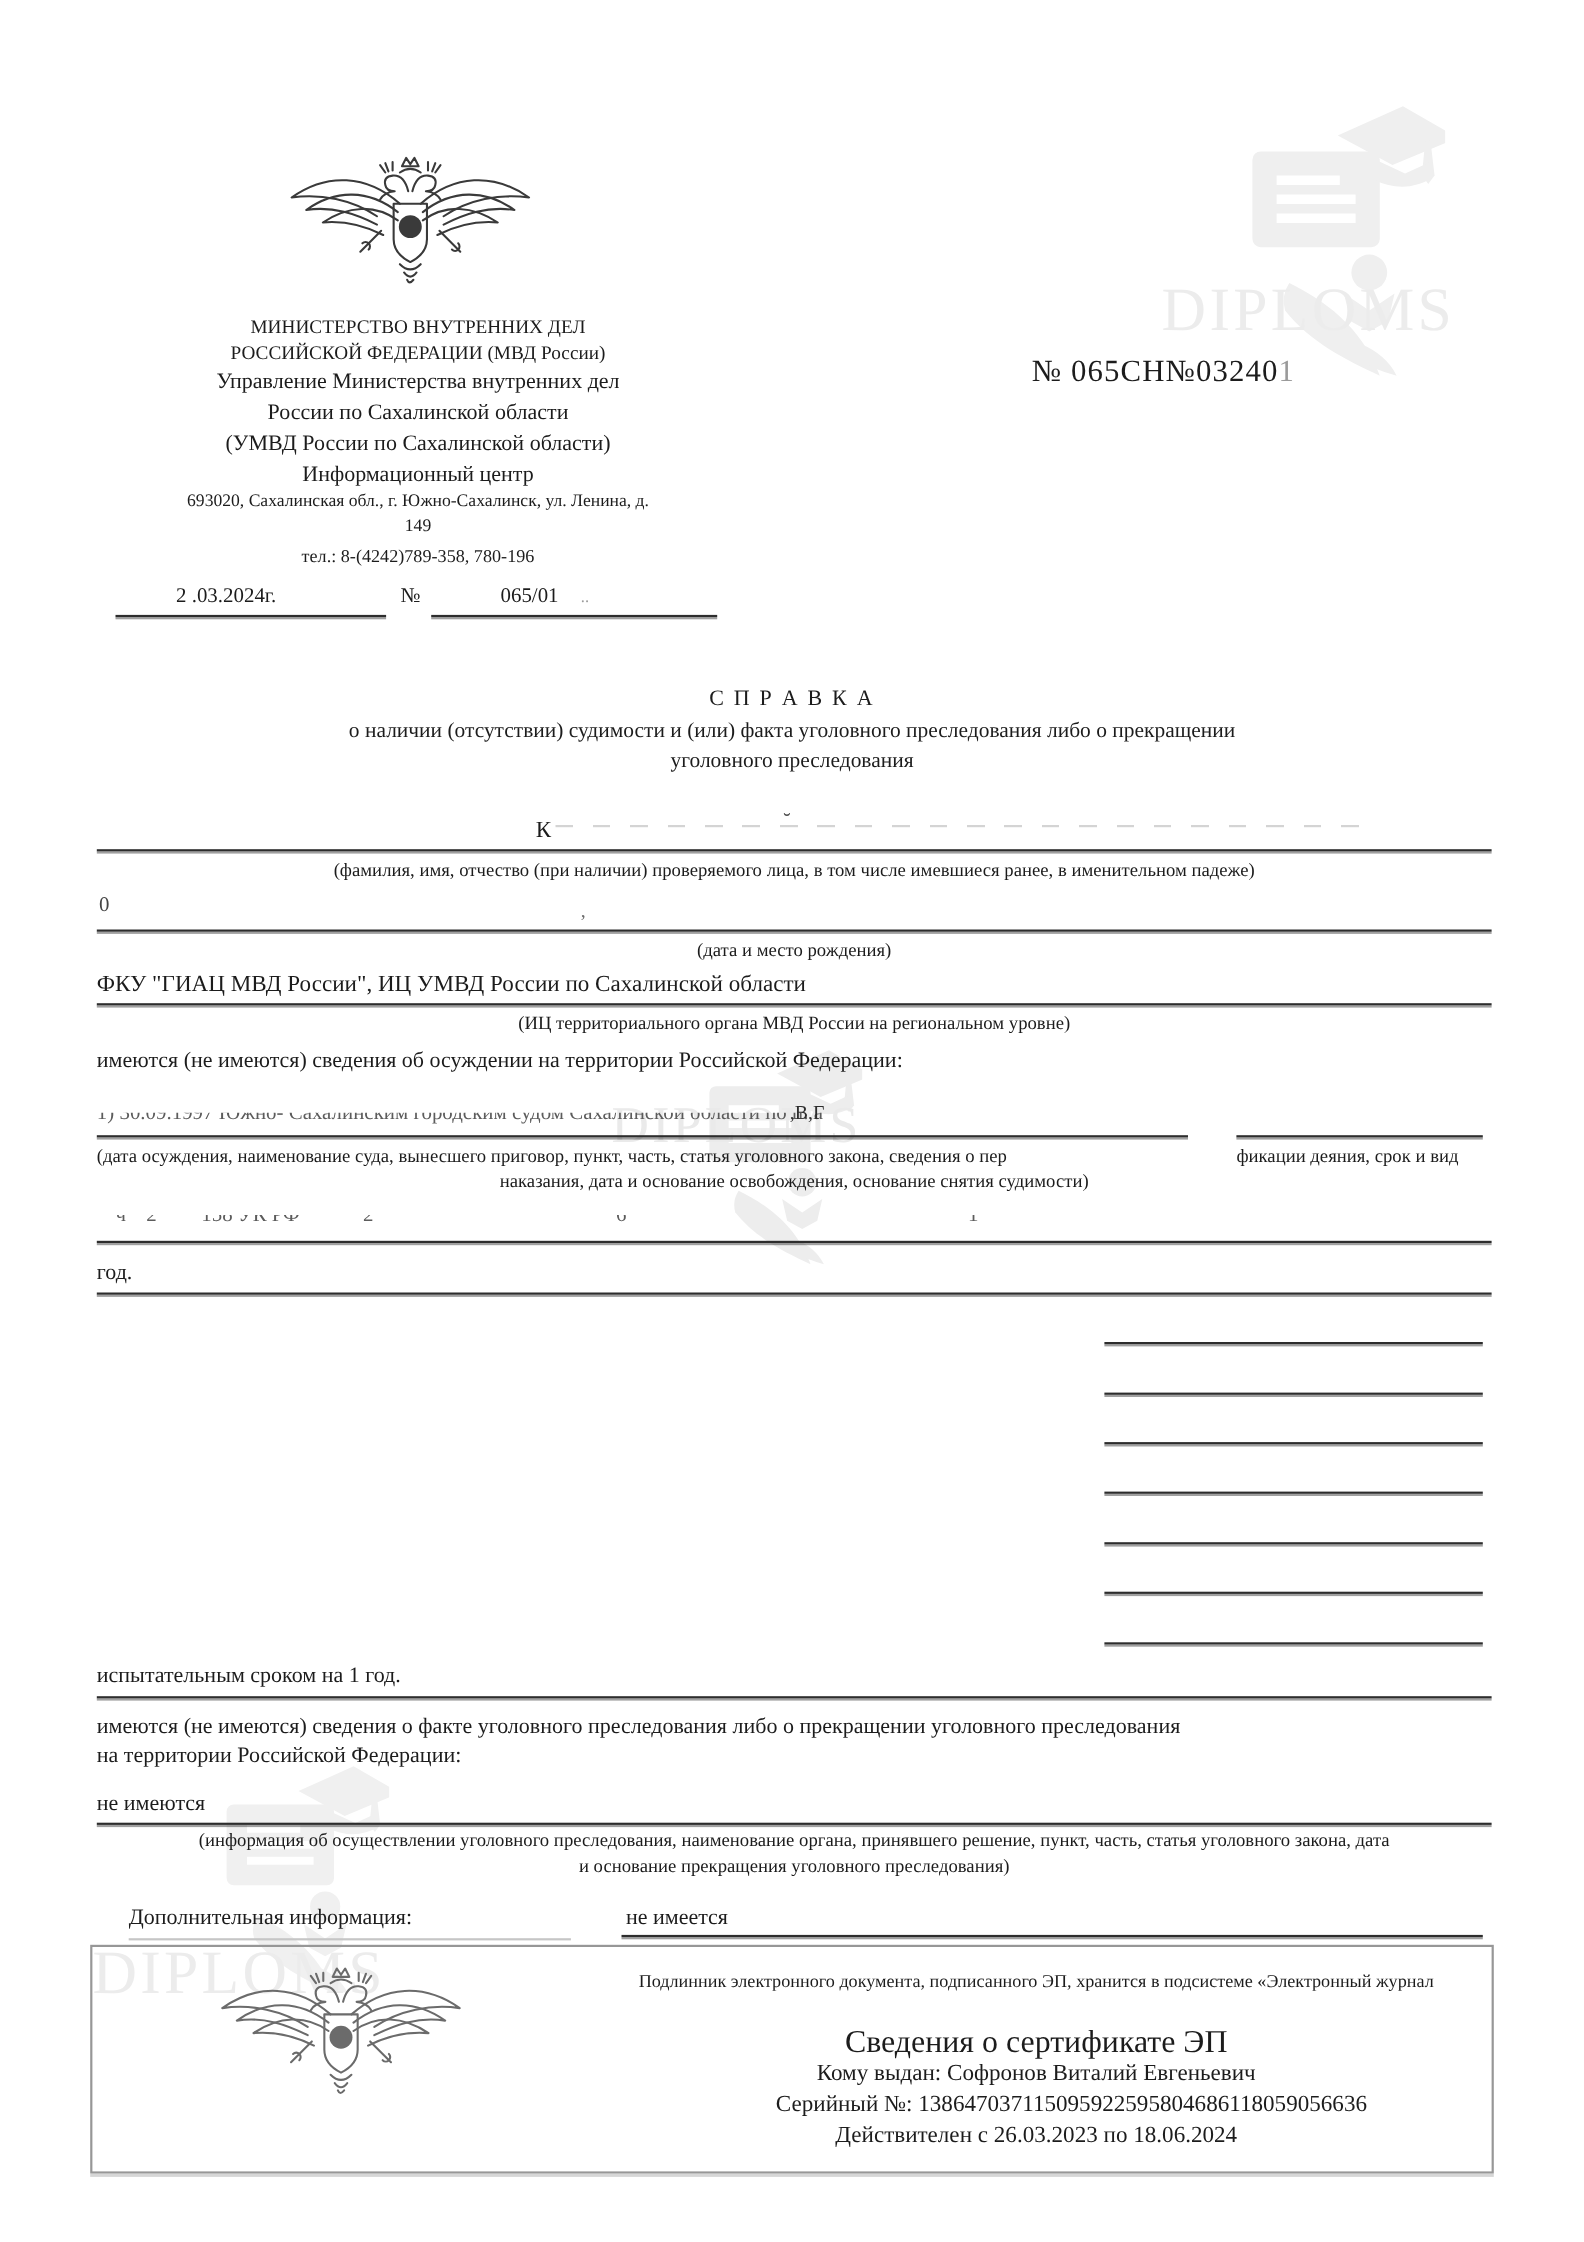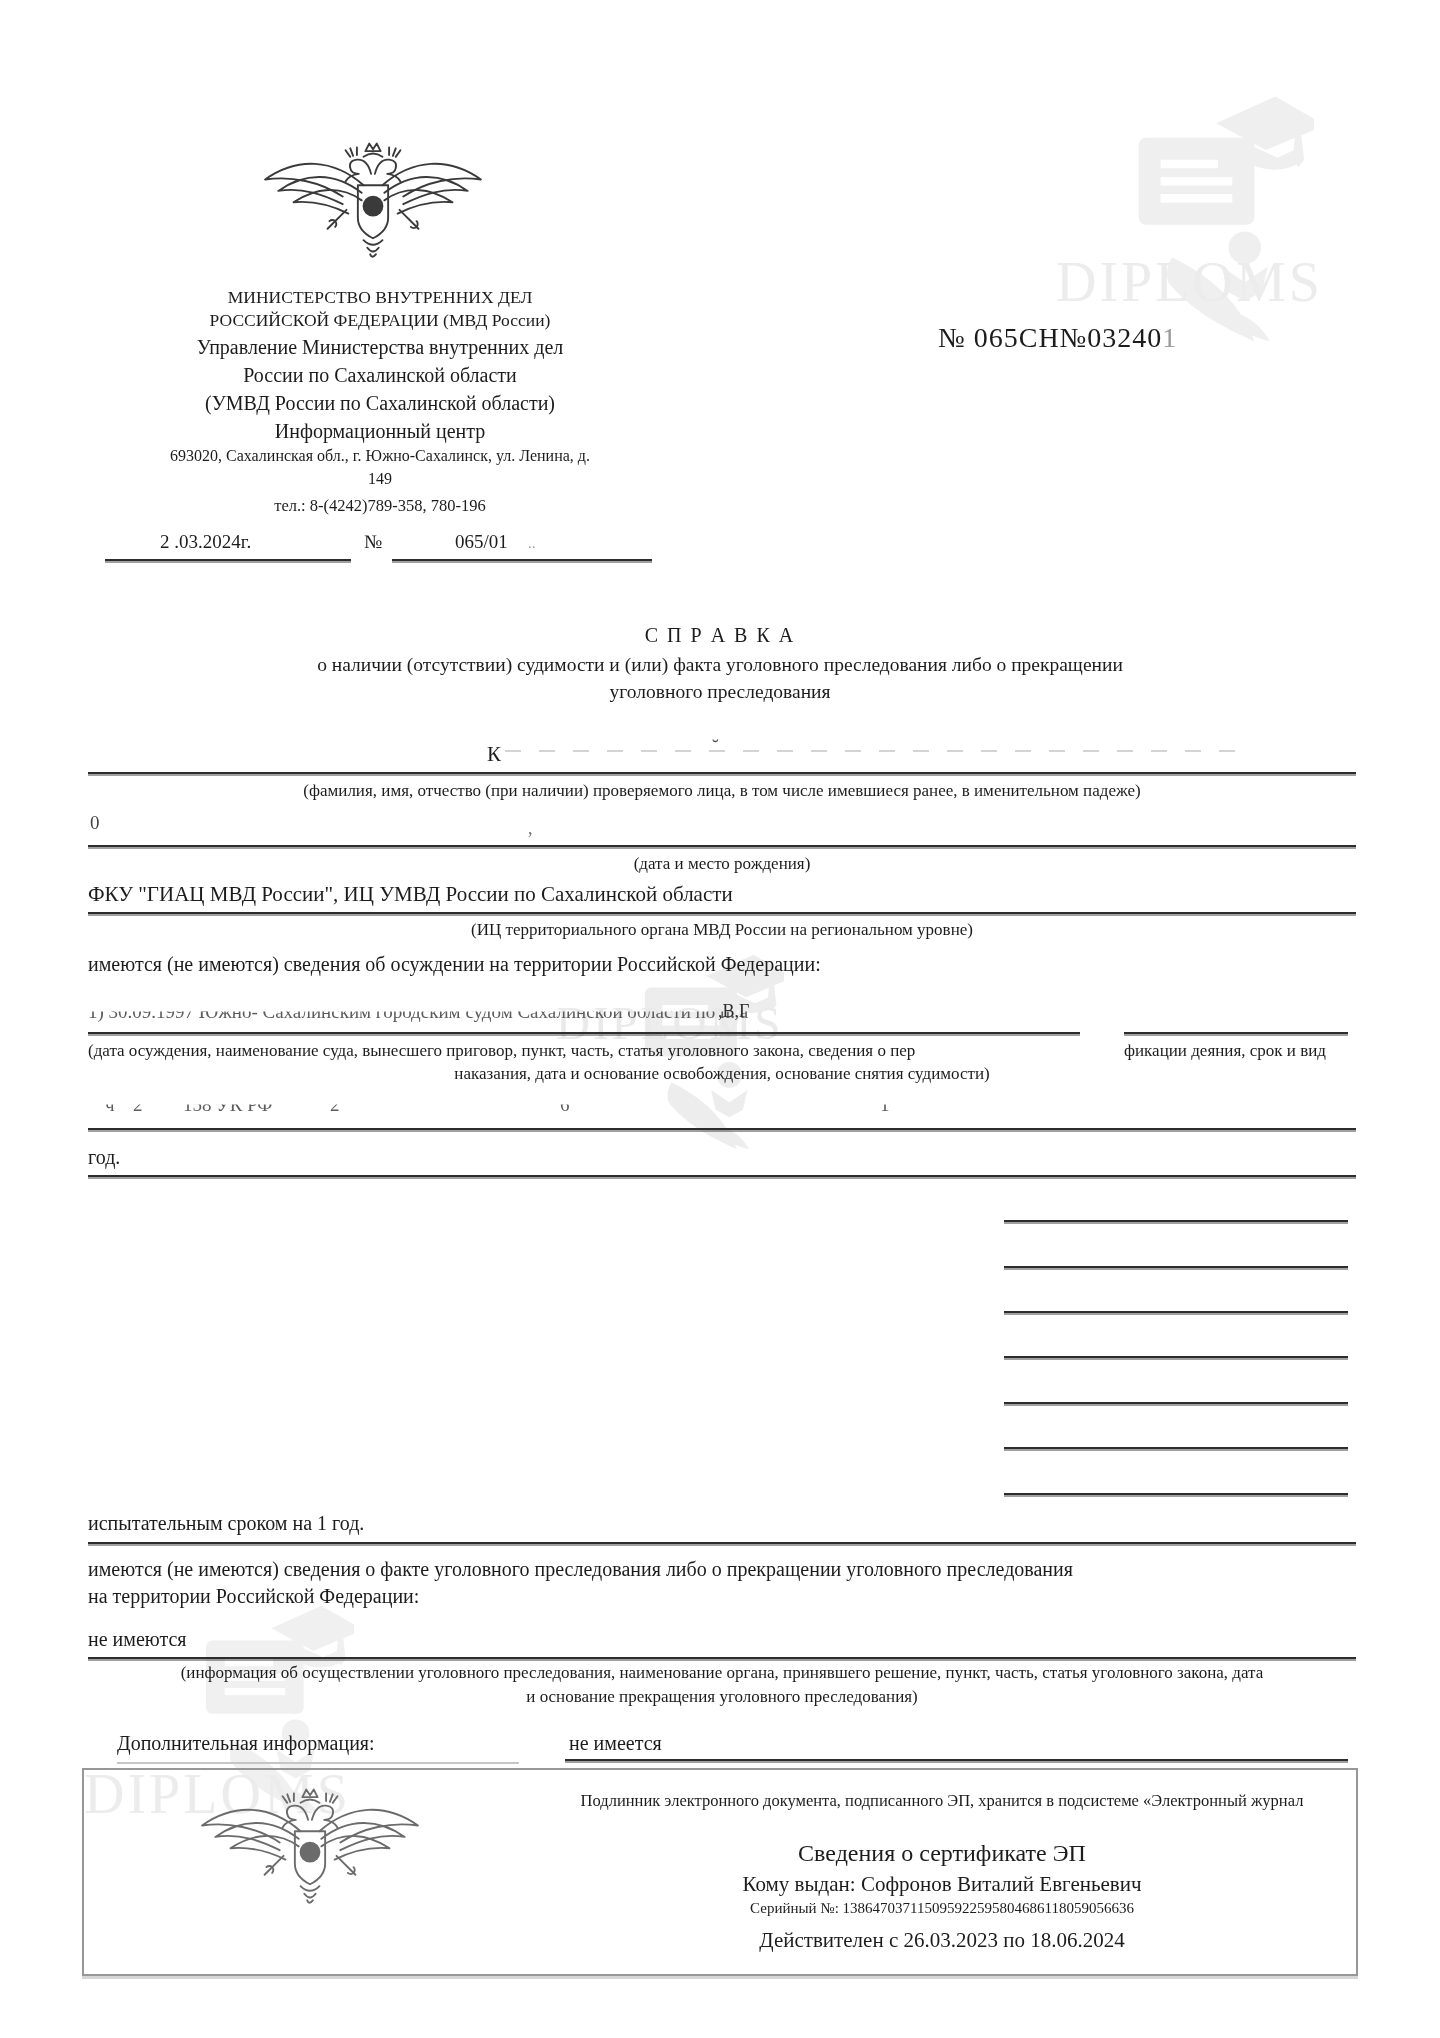--- a/index.html
+++ b/index.html
@@ -173,19 +173,19 @@
     <div class="abs body-t" style="left:117px;top:1732px">Дополнительная информация:</div>
     <div class="abs body-t" style="left:569px;top:1732px">не имеется</div>
     <div class="rule" style="left:565px;top:1759px;width:783px"></div>
     <div class="rule-light" style="left:117px;top:1762px;width:402px"></div>
 
     <div class="box" style="left:82px;top:1768px;width:1276px;height:208px"></div>
     <svg class="abs" style="left:160px;top:1782px;width:300px;height:142px;color:#6b6b6b">
         <use href="#eagle"></use>
       </svg>
     <div class="abs ctr" style="left:530px;top:1792px;width:824px;font-size:16.5px">Подлинник электронного документа, подписанного ЭП, хранится в подсистеме «Электронный журнал</div>
-    <div class="abs ctr bold" style="left:530px;top:1840px;width:824px;font-size:24px">Сведения о сертификате ЭП</div>
+    <div class="abs ctr bold" style="left:530px;top:1840px;width:824px;font-size:29px">Сведения о сертификате ЭП</div>
     <div class="abs ctr" style="left:530px;top:1872px;width:824px;font-size:21px">Кому выдан: Софронов Виталий Евгеньевич</div>
-    <div class="abs ctr" style="left:530px;top:1900px;width:824px;font-size:15px">Серийный №: 138647037115095922595804686118059056636</div>
+    <div class="abs ctr" style="left:562px;top:1900px;width:824px;font-size:21px">Серийный №: 138647037115095922595804686118059056636</div>
     <div class="abs ctr" style="left:530px;top:1928px;width:824px;font-size:21px">Действителен с 26.03.2023 по 18.06.2024</div>
 
   </div>
 </div>
 
 </body></html>

